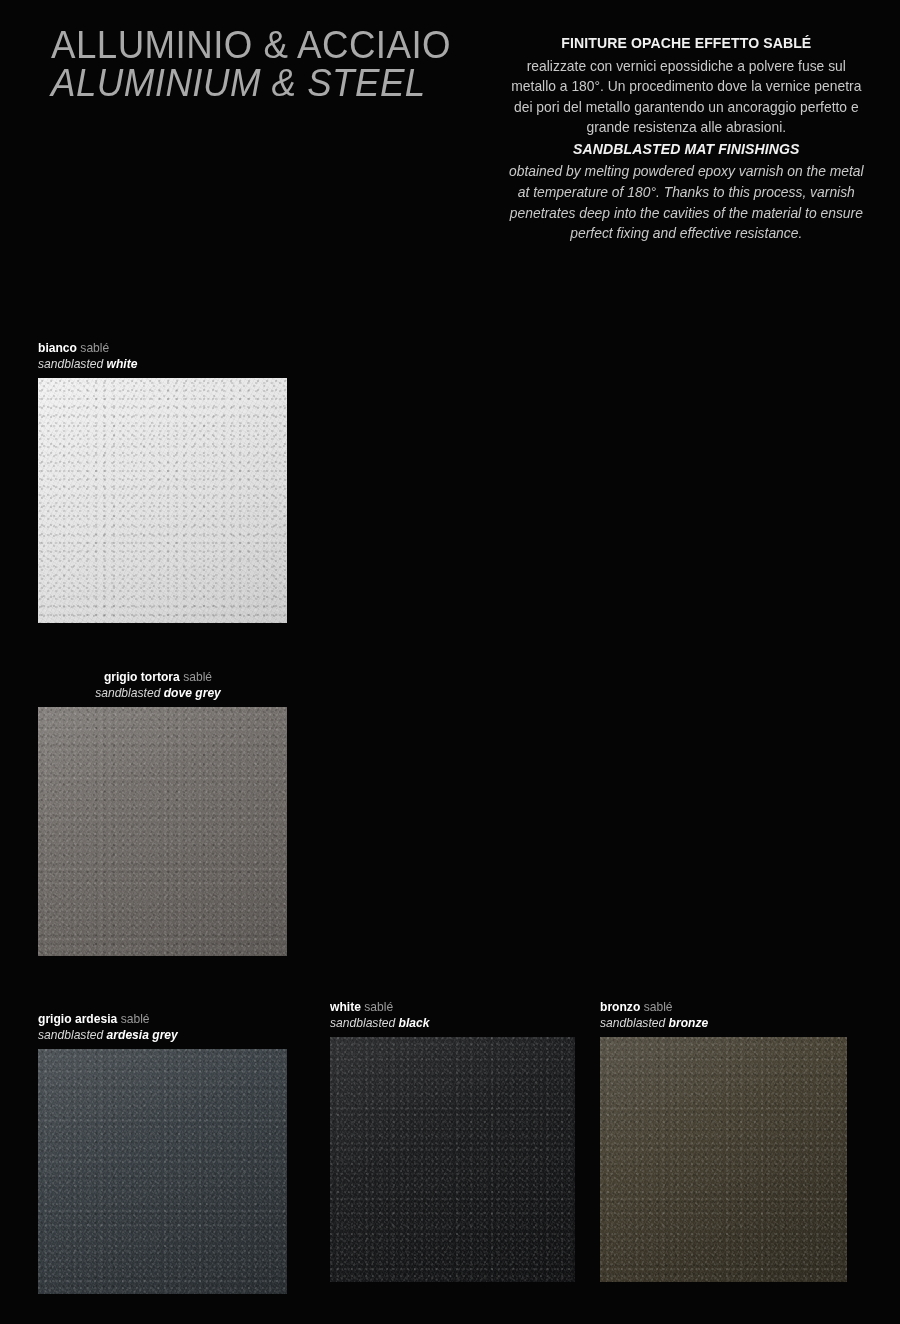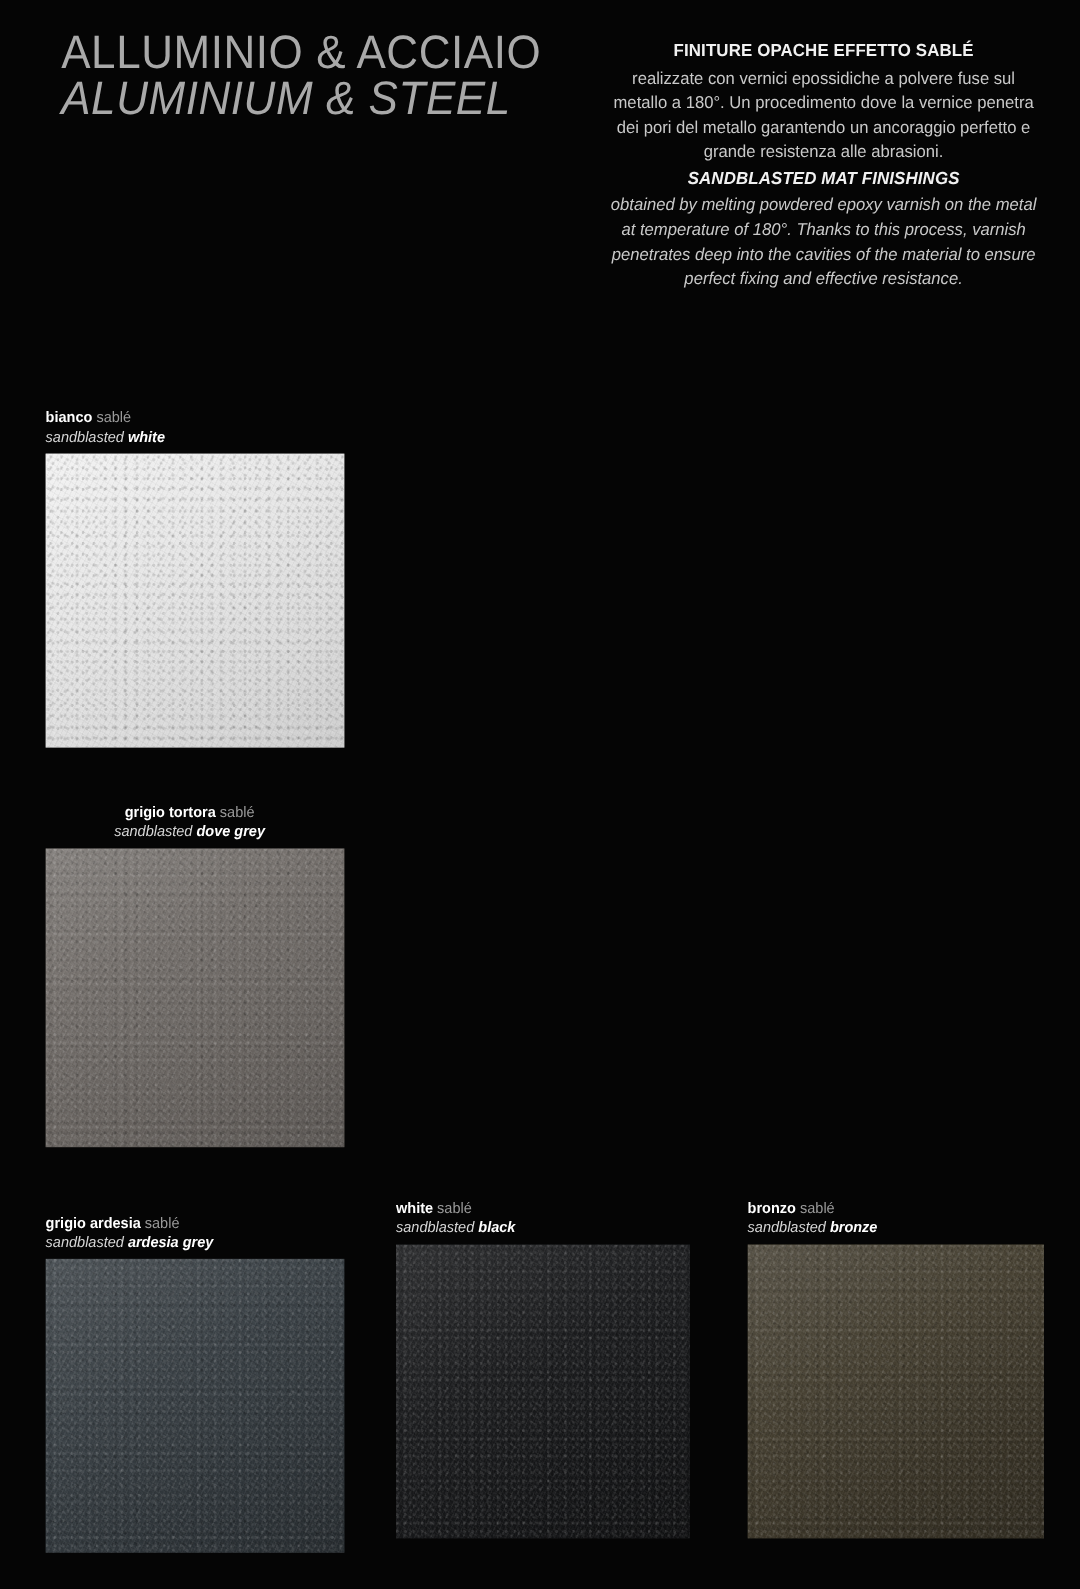--- a/index.html
+++ b/index.html
@@ -191,21 +191,21 @@
         <span class="lbl-strong">black</span>
       </span>
     </div>
     <div class="chip chip-black" style="width:245px;height:245px;">
       <div class="shade"></div>
       <div class="grain"></div>
       <div class="grain2"></div>
     </div>
   </div>
 
-  <div class="swatch" style="left:623px;top:1000px;width:248px;">
+  <div class="swatch" style="left:600px;top:1000px;width:248px;">
     <div class="swatch-label">
       <span class="l1">
         <span class="lbl-strong">bronzo</span>
         <span class="lbl-dim">sablé</span>
       </span>
       <span class="l2">
         <span class="lbl-reg">sandblasted</span>
         <span class="lbl-strong">bronze</span>
       </span>
     </div>

